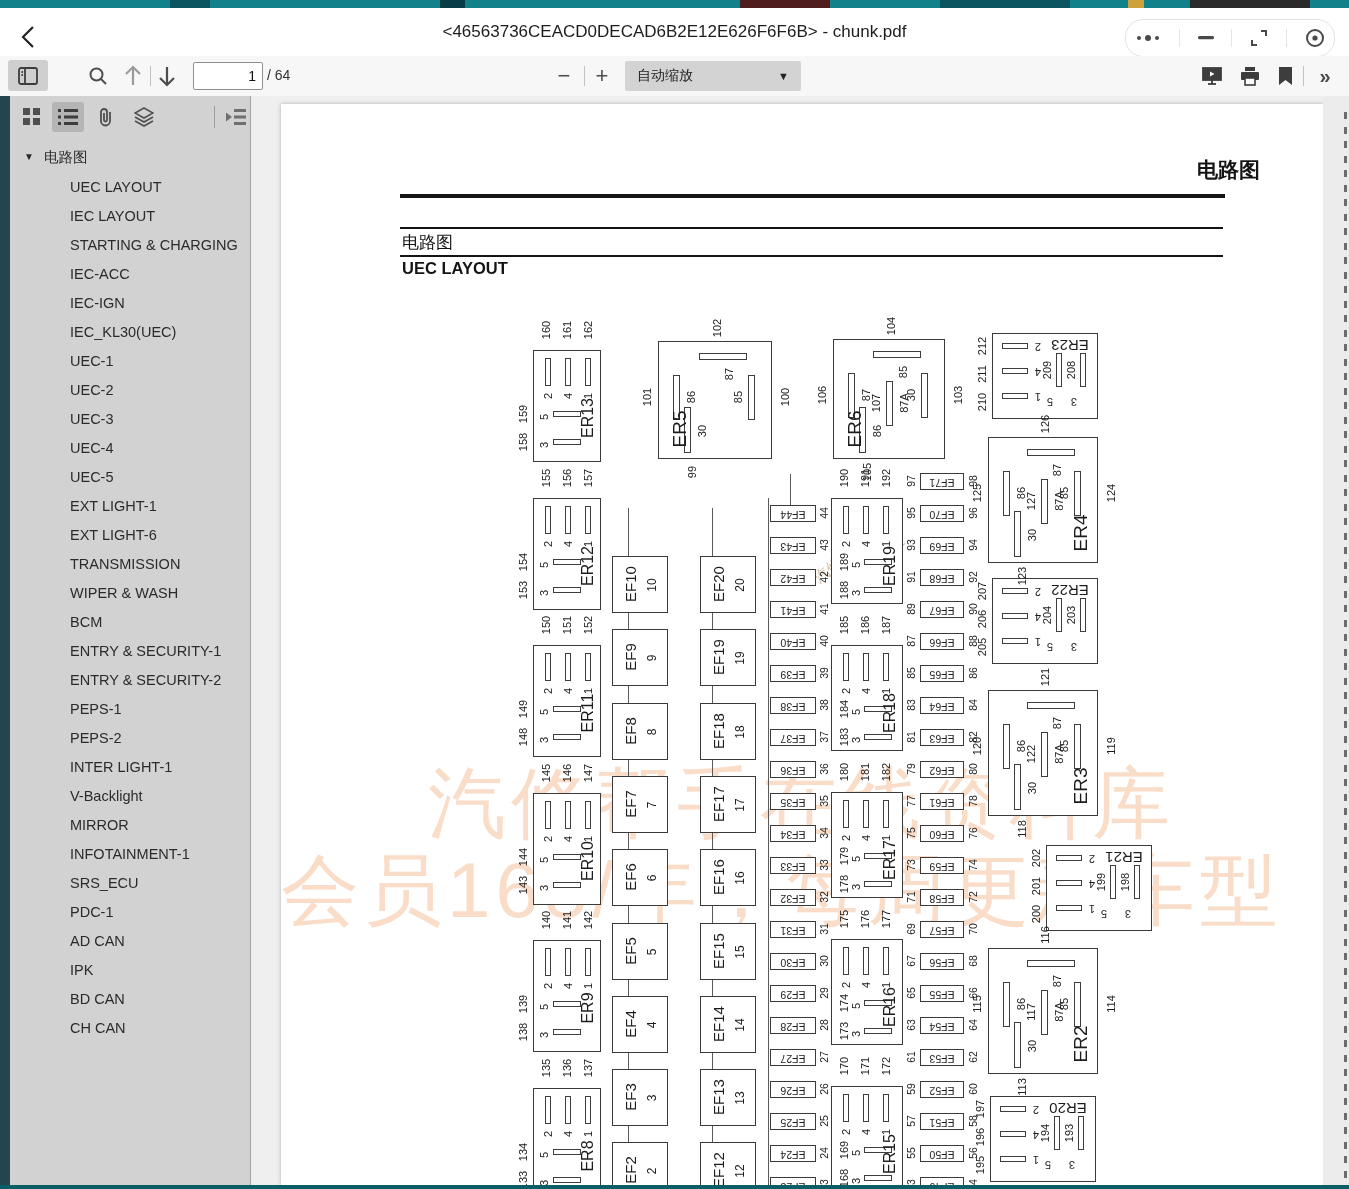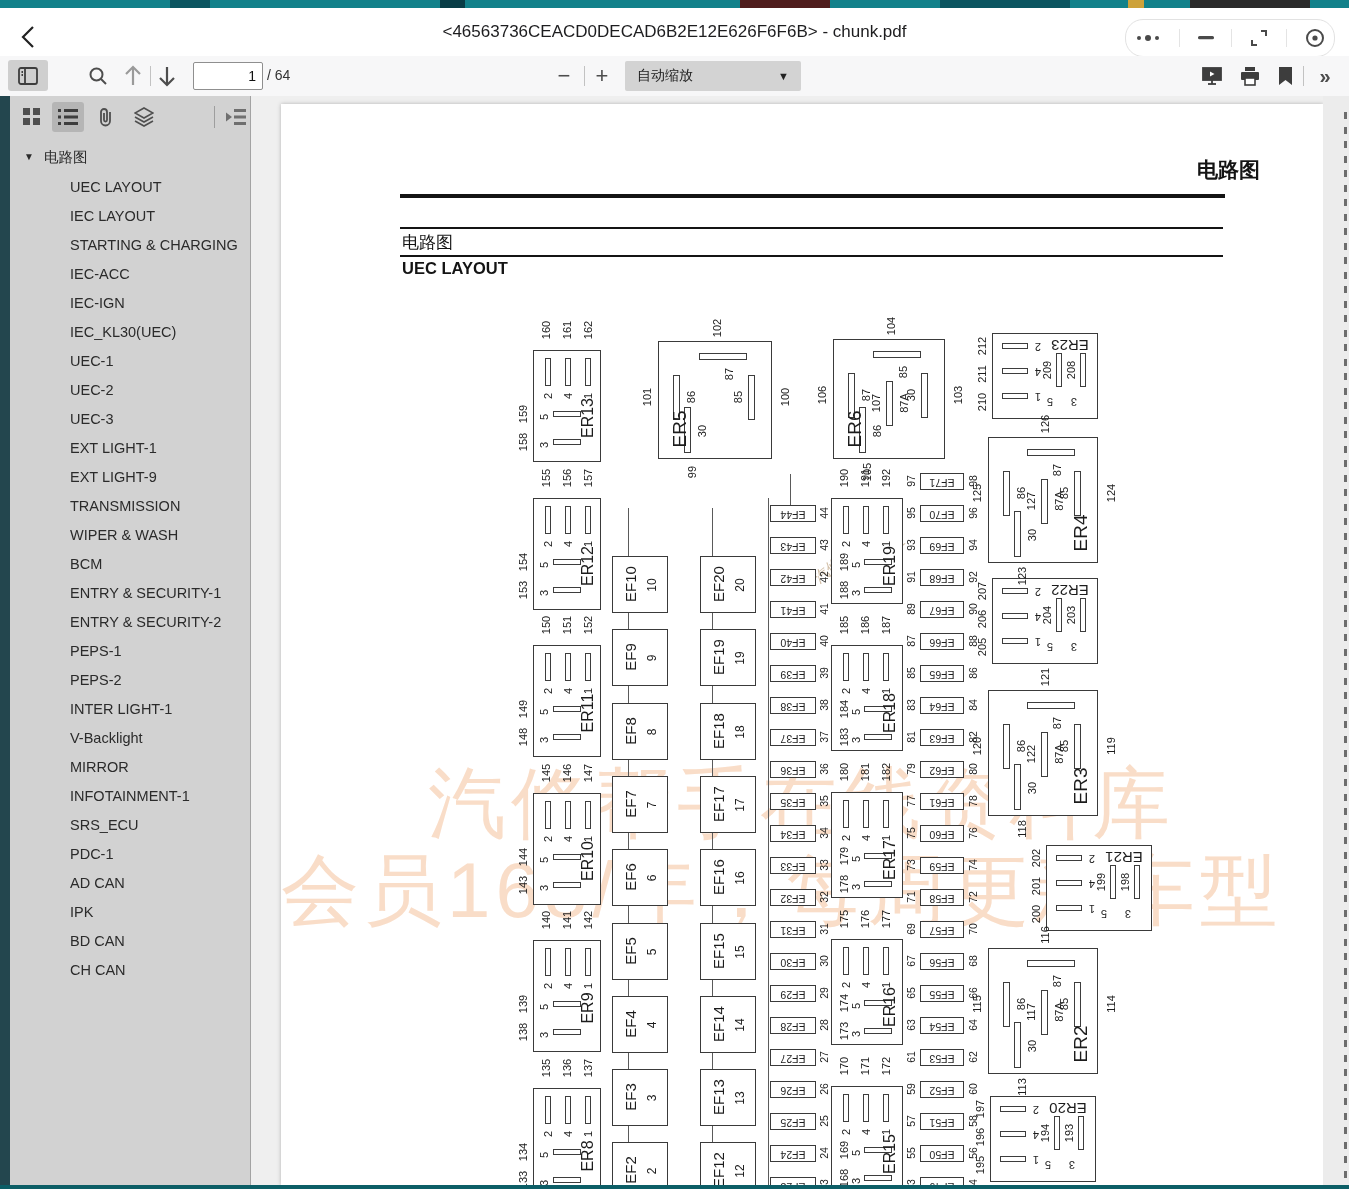--- a/index.html
+++ b/index.html
@@ -228,22 +228,24 @@
     <div id="outline-items">
         <div class="oitem">UEC LAYOUT</div>
         <div class="oitem">IEC LAYOUT</div>
         <div class="oitem">STARTING &amp; CHARGING</div>
         <div class="oitem">IEC-ACC</div>
         <div class="oitem">IEC-IGN</div>
         <div class="oitem">IEC_KL30(UEC)</div>
         <div class="oitem">UEC-1</div>
         <div class="oitem">UEC-2</div>
         <div class="oitem">UEC-3</div>
+        <div class="oitem">UEC-4</div>
+        <div class="oitem">UEC-5</div>
         <div class="oitem">EXT LIGHT-1</div>
-        <div class="oitem">EXT LIGHT-9</div>
+        <div class="oitem">EXT LIGHT-6</div>
         <div class="oitem">TRANSMISSION</div>
         <div class="oitem">WIPER &amp; WASH</div>
         <div class="oitem">BCM</div>
         <div class="oitem">ENTRY &amp; SECURITY-1</div>
         <div class="oitem">ENTRY &amp; SECURITY-2</div>
         <div class="oitem">PEPS-1</div>
         <div class="oitem">PEPS-2</div>
         <div class="oitem">INTER LIGHT-1</div>
         <div class="oitem">V-Backlight</div>
         <div class="oitem">MIRROR</div>

